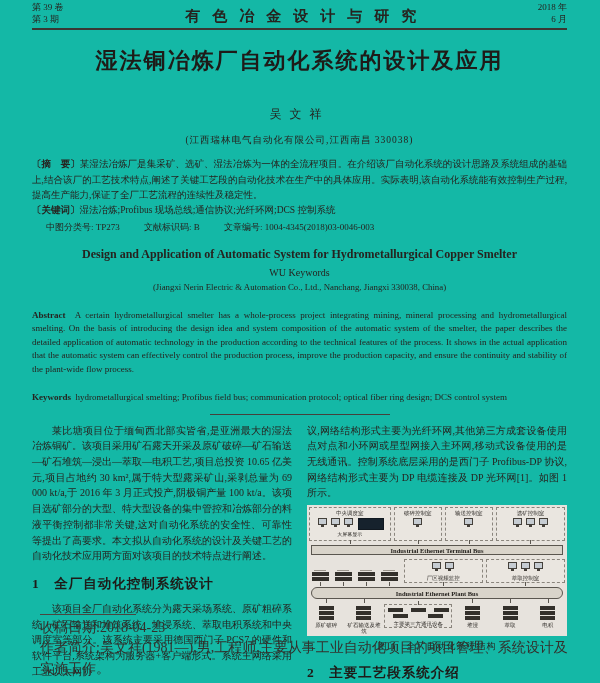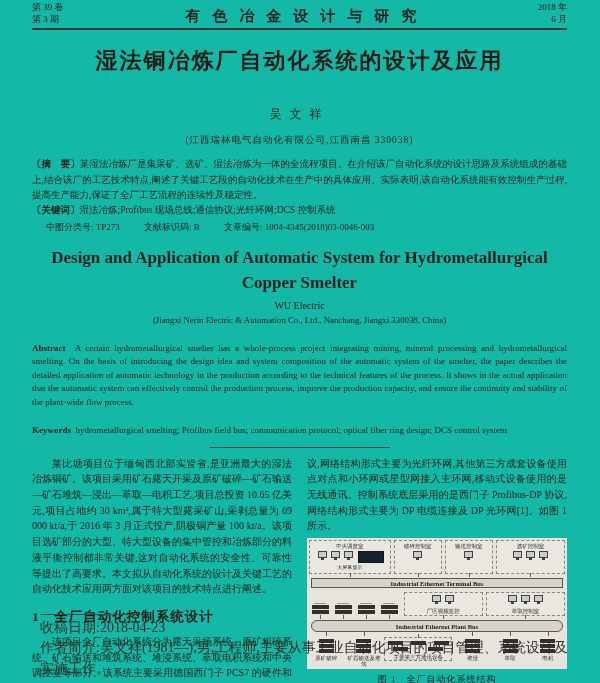--- a/index.html
+++ b/index.html
@@ -25,21 +25,21 @@
 
   
   .zh-abs{ margin-top:10px; font-size:9.5px; line-height:1.6; }
   .zh-abs p{ text-align:justify; }
   .zh-abs .lab{ font-weight:bold; }
   .meta-line{ font-size:9px; margin-top:2px; padding-left:14px; }
   .meta-line span{ margin-right:22px; }
 
   
   .en-block{ margin-top:10px; font-size:9px; line-height:1.5; }
-  .en-title{ text-align:center; font-weight:bold; font-size:17px; }
+  .en-title{ text-align:center; font-weight:bold; font-size:12px; }
   .en-author{ text-align:center; font-size:10px; margin-top:2px; }
   .en-affil{ text-align:center; font-size:8.8px; margin-top:1px; }
   .en-abs{ text-align:justify; margin-top:15px; }
   .en-abs .lab{ font-weight:bold; }
   .divider{ width:180px; border-top:1.5px solid #45413c; margin:9px auto 8px auto; }
 
   
   .columns{ display:flex; gap:15px; }
   .col{ flex:1; font-size:10px; line-height:1.57; }
   .col p{ text-align:justify; }
@@ -111,21 +111,21 @@
     <p><span class="lab">〔关键词〕</span><span>湿法冶炼;Profibus 现场总线;通信协议;光纤环网;DCS 控制系统</span></p>
     <div class="meta-line">
       <span>中图分类号: TP273</span>
       <span>文献标识码: B</span>
       <span>文章编号: 1004-4345(2018)03-0046-003</span>
     </div>
   </div>
 
   <div class="en-block">
     <div class="en-title">Design and Application of Automatic System for Hydrometallurgical Copper Smelter</div>
-    <div class="en-author">WU Electric</div>
+    <div class="en-author">WU Keywords</div>
     <div class="en-affil">(Jiangxi Nerin Electric &amp; Automation Co., Ltd., Nanchang, Jiangxi 330038, China)</div>
     <p class="en-abs"><span class="lab">Abstract</span>&nbsp;&nbsp;<span>A certain hydrometallurgical smelter has a whole-process project integrating mining, mineral processing and hydrometallurgical smelting. On the basis of introducing the design idea and system composition of the automatic system of the smelter, the paper describes the detailed application of automatic technology in the production according to the technical features of the process. It shows in the actual application that the automatic system can effectively control the production process, improve the production capacity, and ensure the continuity and stability of the plant-wide flow process.</span></p>
     <p class="en-abs"><span class="lab">Keywords</span>&nbsp;&nbsp;<span>hydrometallurgical smelting; Profibus field bus; communication protocol; optical fiber ring design; DCS control system</span></p>
   </div>
 
   <div class="divider"></div>
 
   <div class="columns">
 
     <div class="col">

